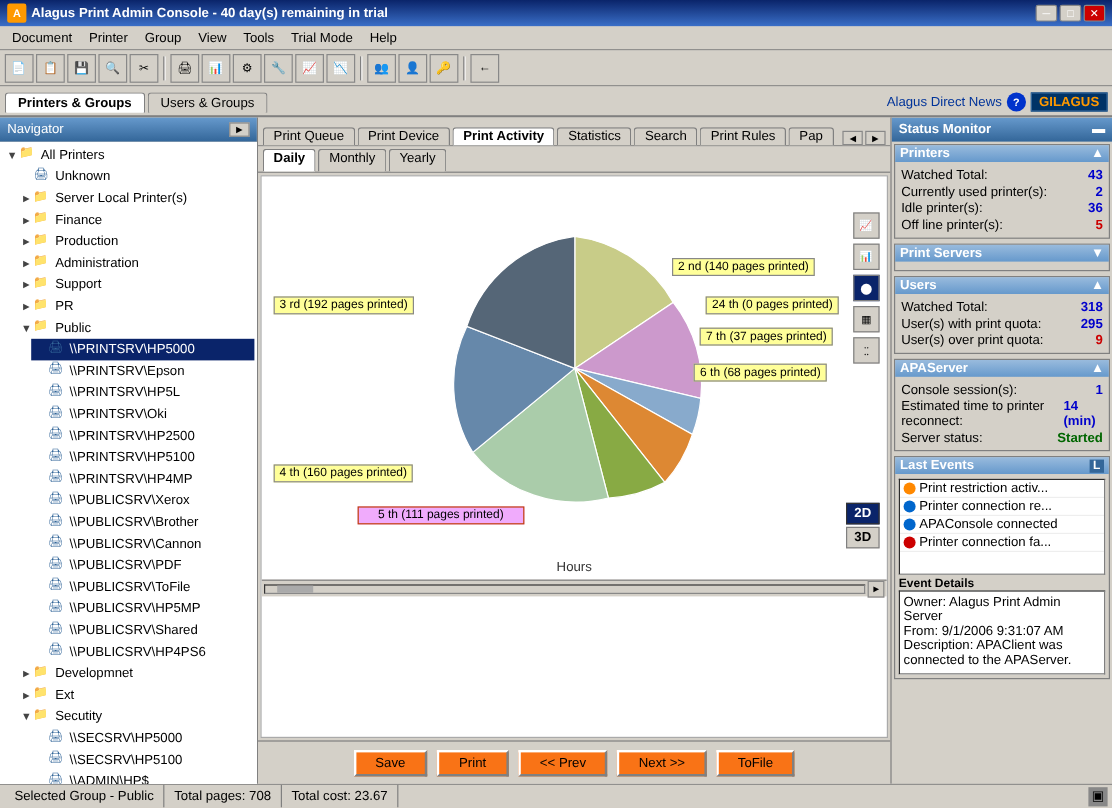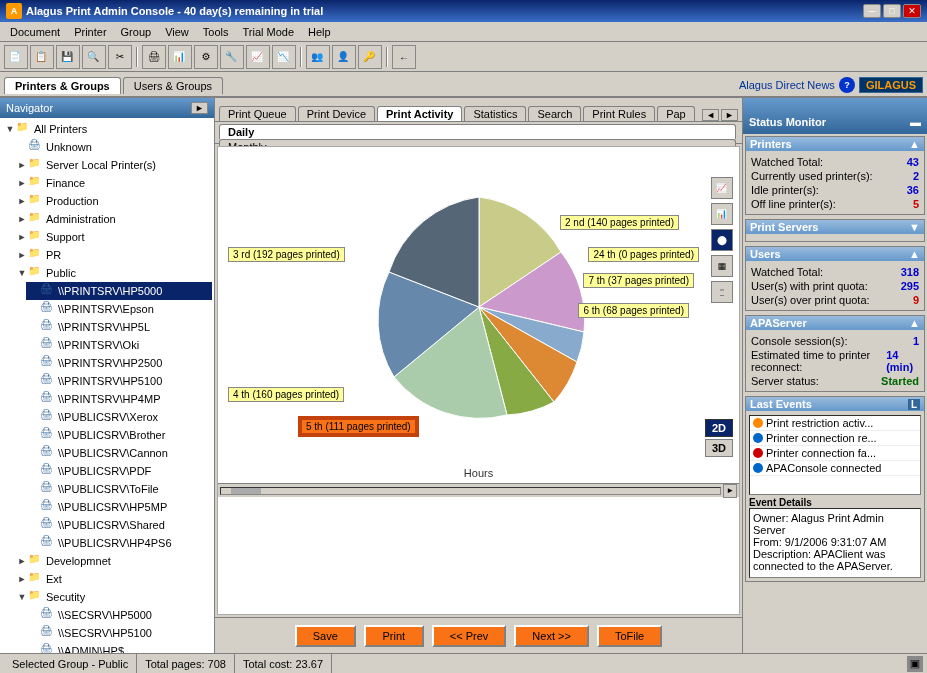--- a/index.html
+++ b/index.html
@@ -213,27 +213,27 @@
       width: 185px;
       background: #d4d0c8;
       border-left: 1px solid #808080;
       display: flex;
       flex-direction: column;
       overflow: hidden;
     }
     .panel-header {
       background: linear-gradient(to bottom, #6699cc, #336699);
       color: white;
-      padding: 18px 6px;
-      display: flex;
-      align-items: flex-start;
+      padding: 6px 6px;
+      display: flex;
+      align-items: center;
       justify-content: space-between;
       font-size: 11px;
       font-weight: bold;
-      height: 32px;
+      height: 20px;
     }
     .panel-section {
       background: #d4d0c8;
       border: 1px solid #808080;
       margin: 2px;
       padding: 3px;
     }
     .section-title {
       background: linear-gradient(to bottom, #99bbdd, #6699cc);
       color: white;
@@ -523,21 +523,21 @@
       <div class="content-tab">Statistics</div>
       <div class="content-tab">Search</div>
       <div class="content-tab">Print Rules</div>
       <div class="content-tab">Pap</div>
       <div style="margin-left:auto; display:flex; gap:2px; align-items:center;">
         <button style="font-size:9px;padding:0 3px;cursor:pointer;background:#d4d0c8;border:1px solid #888;">◄</button>
         <button style="font-size:9px;padding:0 3px;cursor:pointer;background:#d4d0c8;border:1px solid #888;">►</button>
       </div>
     </div>
 
-    <div style="display:flex; padding: 2px 4px 0; background:#d4d0c8; border-bottom: 1px solid #808080; height:22px;flex-direction:column;">
+    <div style="display:flex; padding: 2px 4px 0; background:#d4d0c8; border-bottom: 1px solid #808080; height:22px;">
       <div class="content-tab active" style="font-size:11px; padding:1px 8px;">Daily</div>
       <div class="content-tab" style="font-size:11px; padding:1px 8px;">Monthly</div>
       <div class="content-tab" style="font-size:11px; padding:1px 8px;">Yearly</div>
     </div>
 
     <div class="chart-area" style="position:relative; flex:1; margin:2px; background:white; border:1px solid #aaa; overflow:hidden;">
 
       <div class="chart-icons">
         <div class="chart-icon-btn">📈</div>
         <div class="chart-icon-btn">📊</div>
@@ -564,21 +564,21 @@
           <path d="M150,140 L65,210 A110,110 0 0,1 60,105 Z" fill="#6688aa" stroke="white" stroke-width="1"></path>
 
           <path d="M150,140 L60,105 A110,110 0 0,1 150,30 Z" fill="#556677" stroke="white" stroke-width="1"></path>
         </svg>
 
         <div style="position:absolute; left:10px; top:100px; background:#ffff99; border:1px solid #888; padding:1px 4px; font-size:10px; white-space:nowrap;">3 rd (192 pages printed)</div>
         <div style="position:absolute; right:60px; top:68px; background:#ffff99; border:1px solid #888; padding:1px 4px; font-size:10px; white-space:nowrap;">2 nd (140 pages printed)</div>
         <div style="position:absolute; right:40px; top:100px; background:#ffff99; border:1px solid #888; padding:1px 4px; font-size:10px; white-space:nowrap;">24 th (0 pages printed)</div>
         <div style="position:absolute; right:45px; top:126px; background:#ffff99; border:1px solid #888; padding:1px 4px; font-size:10px; white-space:nowrap;">7 th (37 pages printed)</div>
         <div style="position:absolute; right:50px; top:156px; background:#ffff99; border:1px solid #888; padding:1px 4px; font-size:10px; white-space:nowrap;">6 th (68 pages printed)</div>
-        <div style="position:absolute; left:80px; bottom:30px; background:#f97316; border:4px solid #c2410c; padding:1px 4px; font-size:10px; white-space:nowrap;">5 th (111 pages printed)</div>
+        <div style="position:absolute; left:80px; bottom:30px; background:#f0abfc; border:1px solid #c2410c; padding:1px 16px; font-size:10px; white-space:nowrap;">5 th (111 pages printed)</div>
         <div style="position:absolute; left:10px; bottom:65px; background:#ffff99; border:1px solid #888; padding:1px 4px; font-size:10px; white-space:nowrap;">4 th (160 pages printed)</div>
 
         <div style="position:absolute; right:6px; bottom:10px; display:flex; flex-direction:column; gap:2px;">
           <div class="view-btn-2d">2D</div>
           <div class="view-btn-3d">3D</div>
         </div>
       </div>
 
       <div class="hours-label">Hours</div>
 
@@ -681,26 +681,26 @@
       <div class="events-list">
         <div class="event-item">
           <span class="event-dot" style="background:#ff8800;"></span>
           <span>Print restriction activ...</span>
         </div>
         <div class="event-item">
           <span class="event-dot" style="background:#0066cc;"></span>
           <span>Printer connection re...</span>
         </div>
         <div class="event-item">
+          <span class="event-dot" style="background:#0066cc;"></span>
+          <span>APAConsole connected</span>
+        </div>
+        <div class="event-item">
           <span class="event-dot" style="background:#cc0000;"></span>
           <span>Printer connection fa...</span>
-        </div>
-        <div class="event-item">
-          <span class="event-dot" style="background:#0066cc;"></span>
-          <span>APAConsole connected</span>
         </div>
       </div>
       <div style="font-size:10px; font-weight:bold; margin-top:2px;">Event Details</div>
       <div class="event-details">
         <span>Owner: Alagus Print Admin Server<br>From: 9/1/2006 9:31:07 AM<br>Description: APAClient was connected to the APAServer.</span>
       </div>
     </div>
   </div>
 </div>
 

